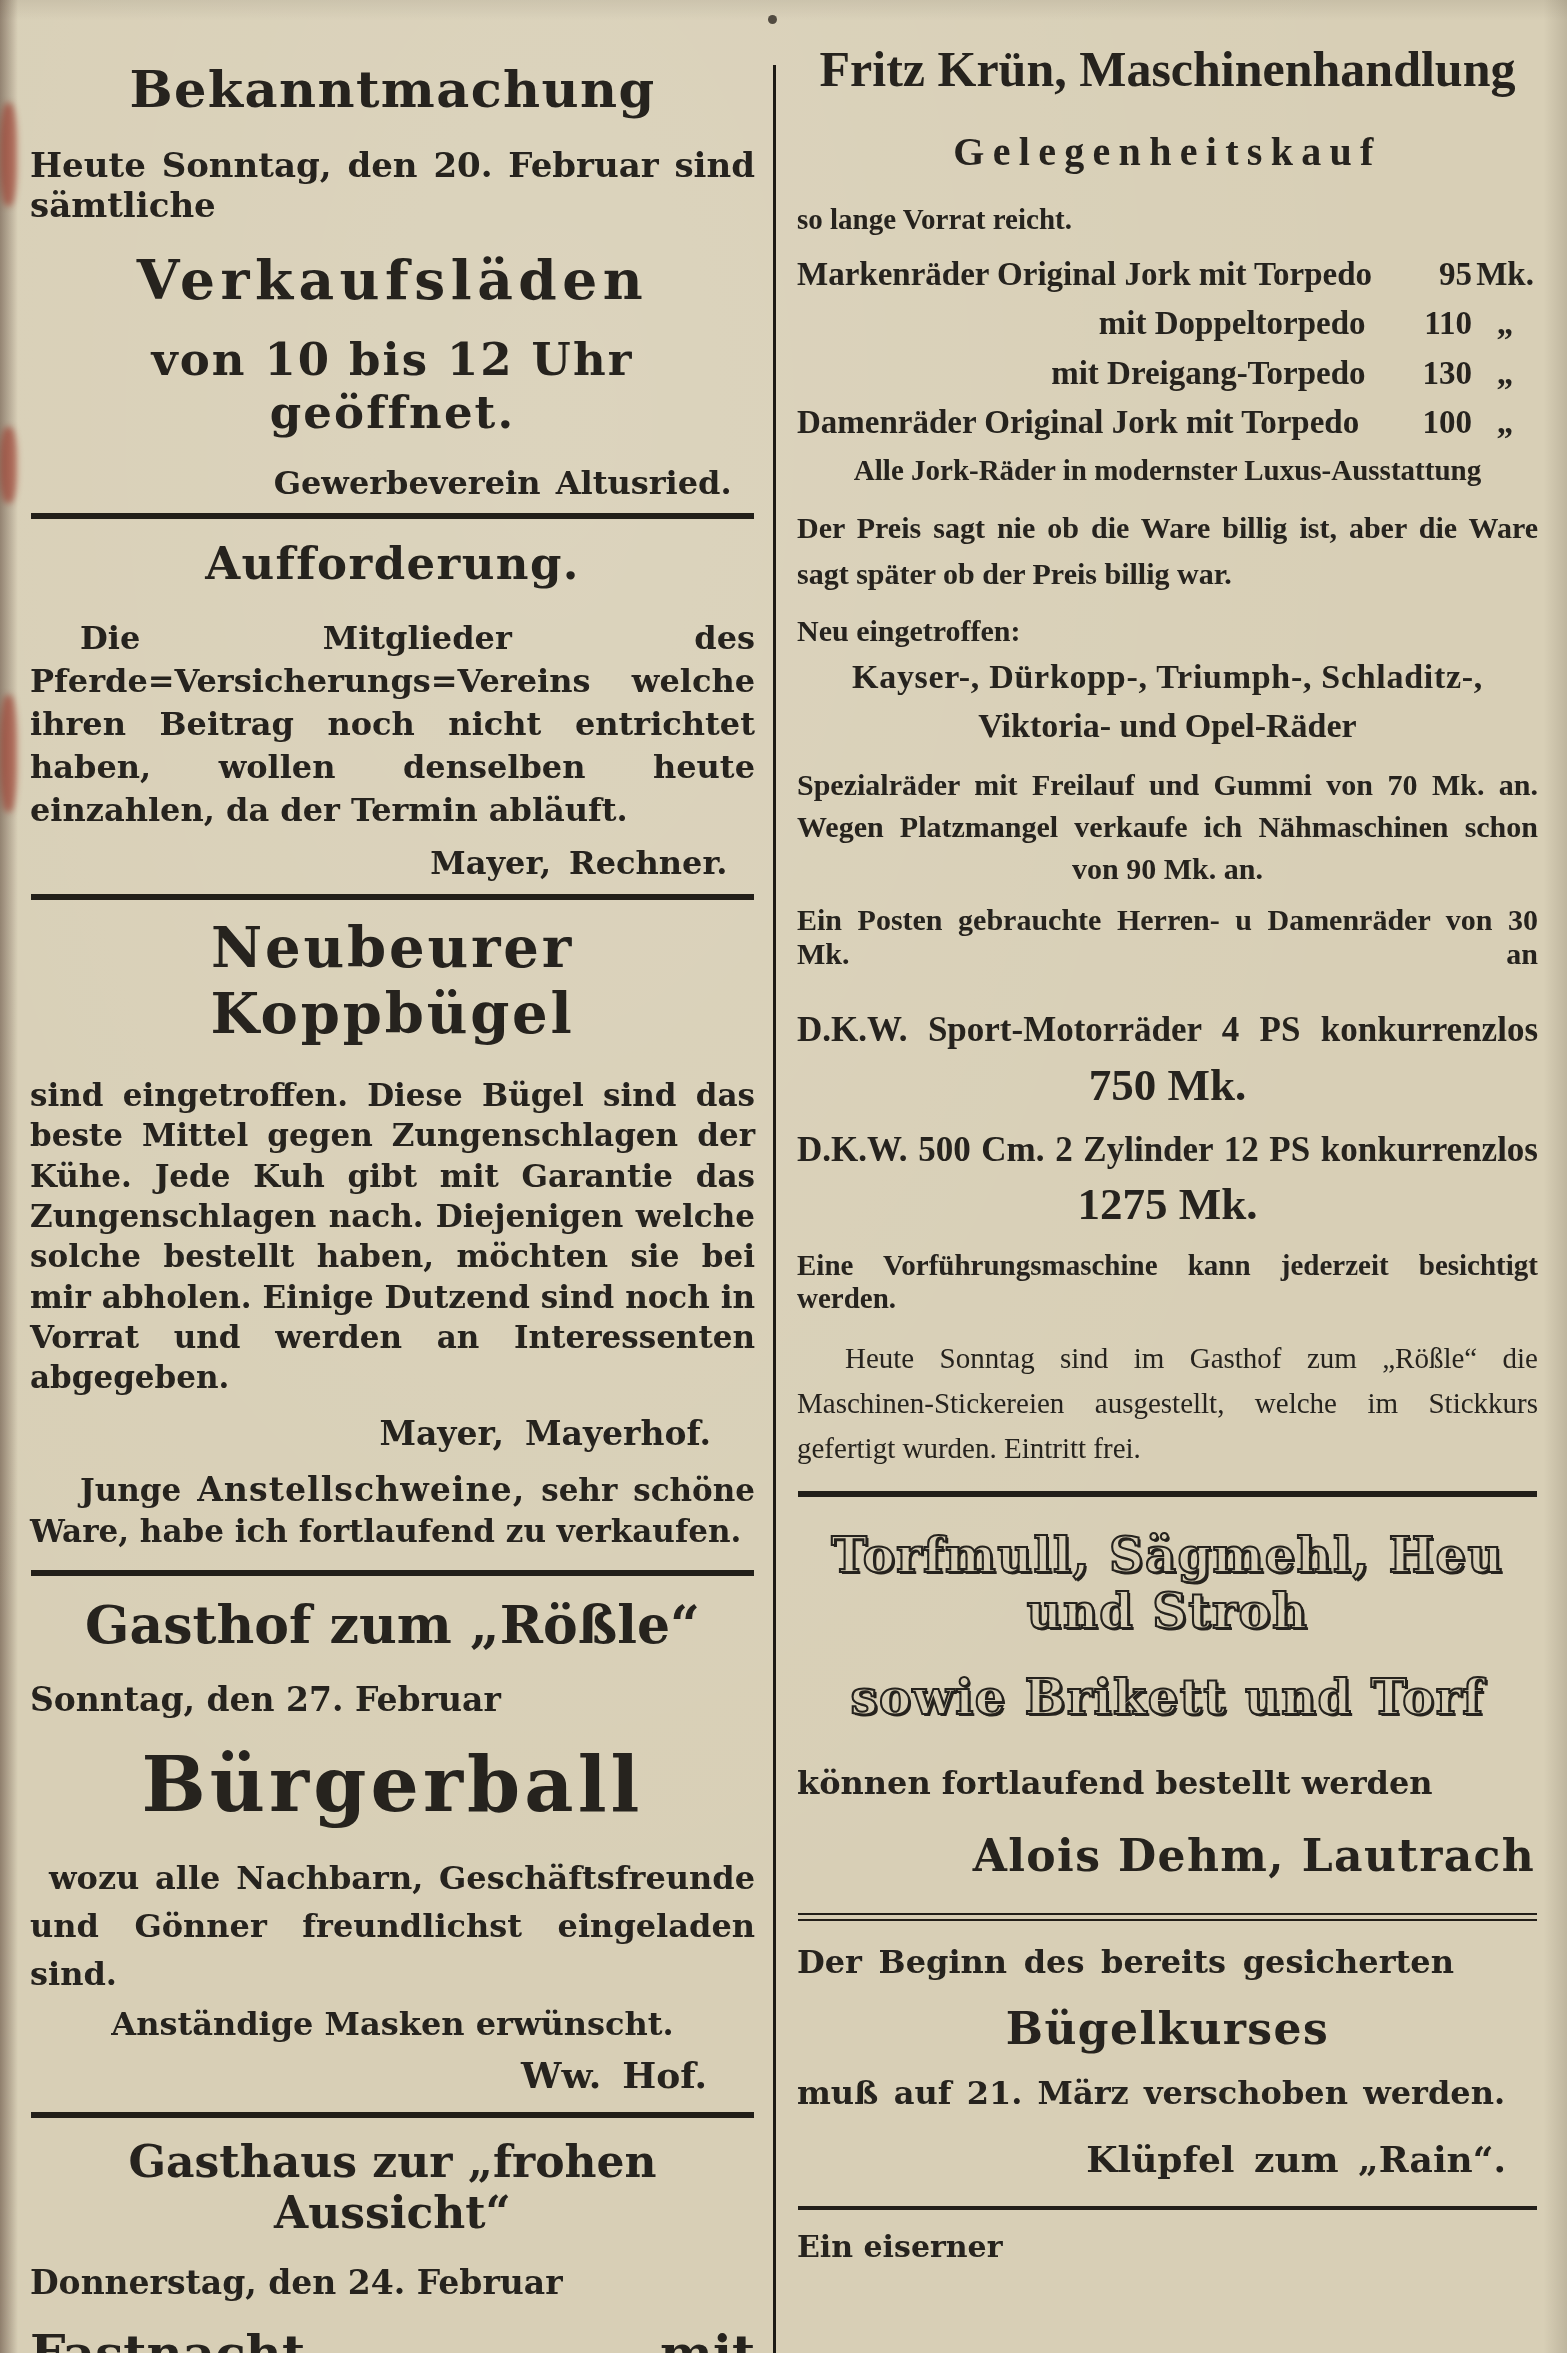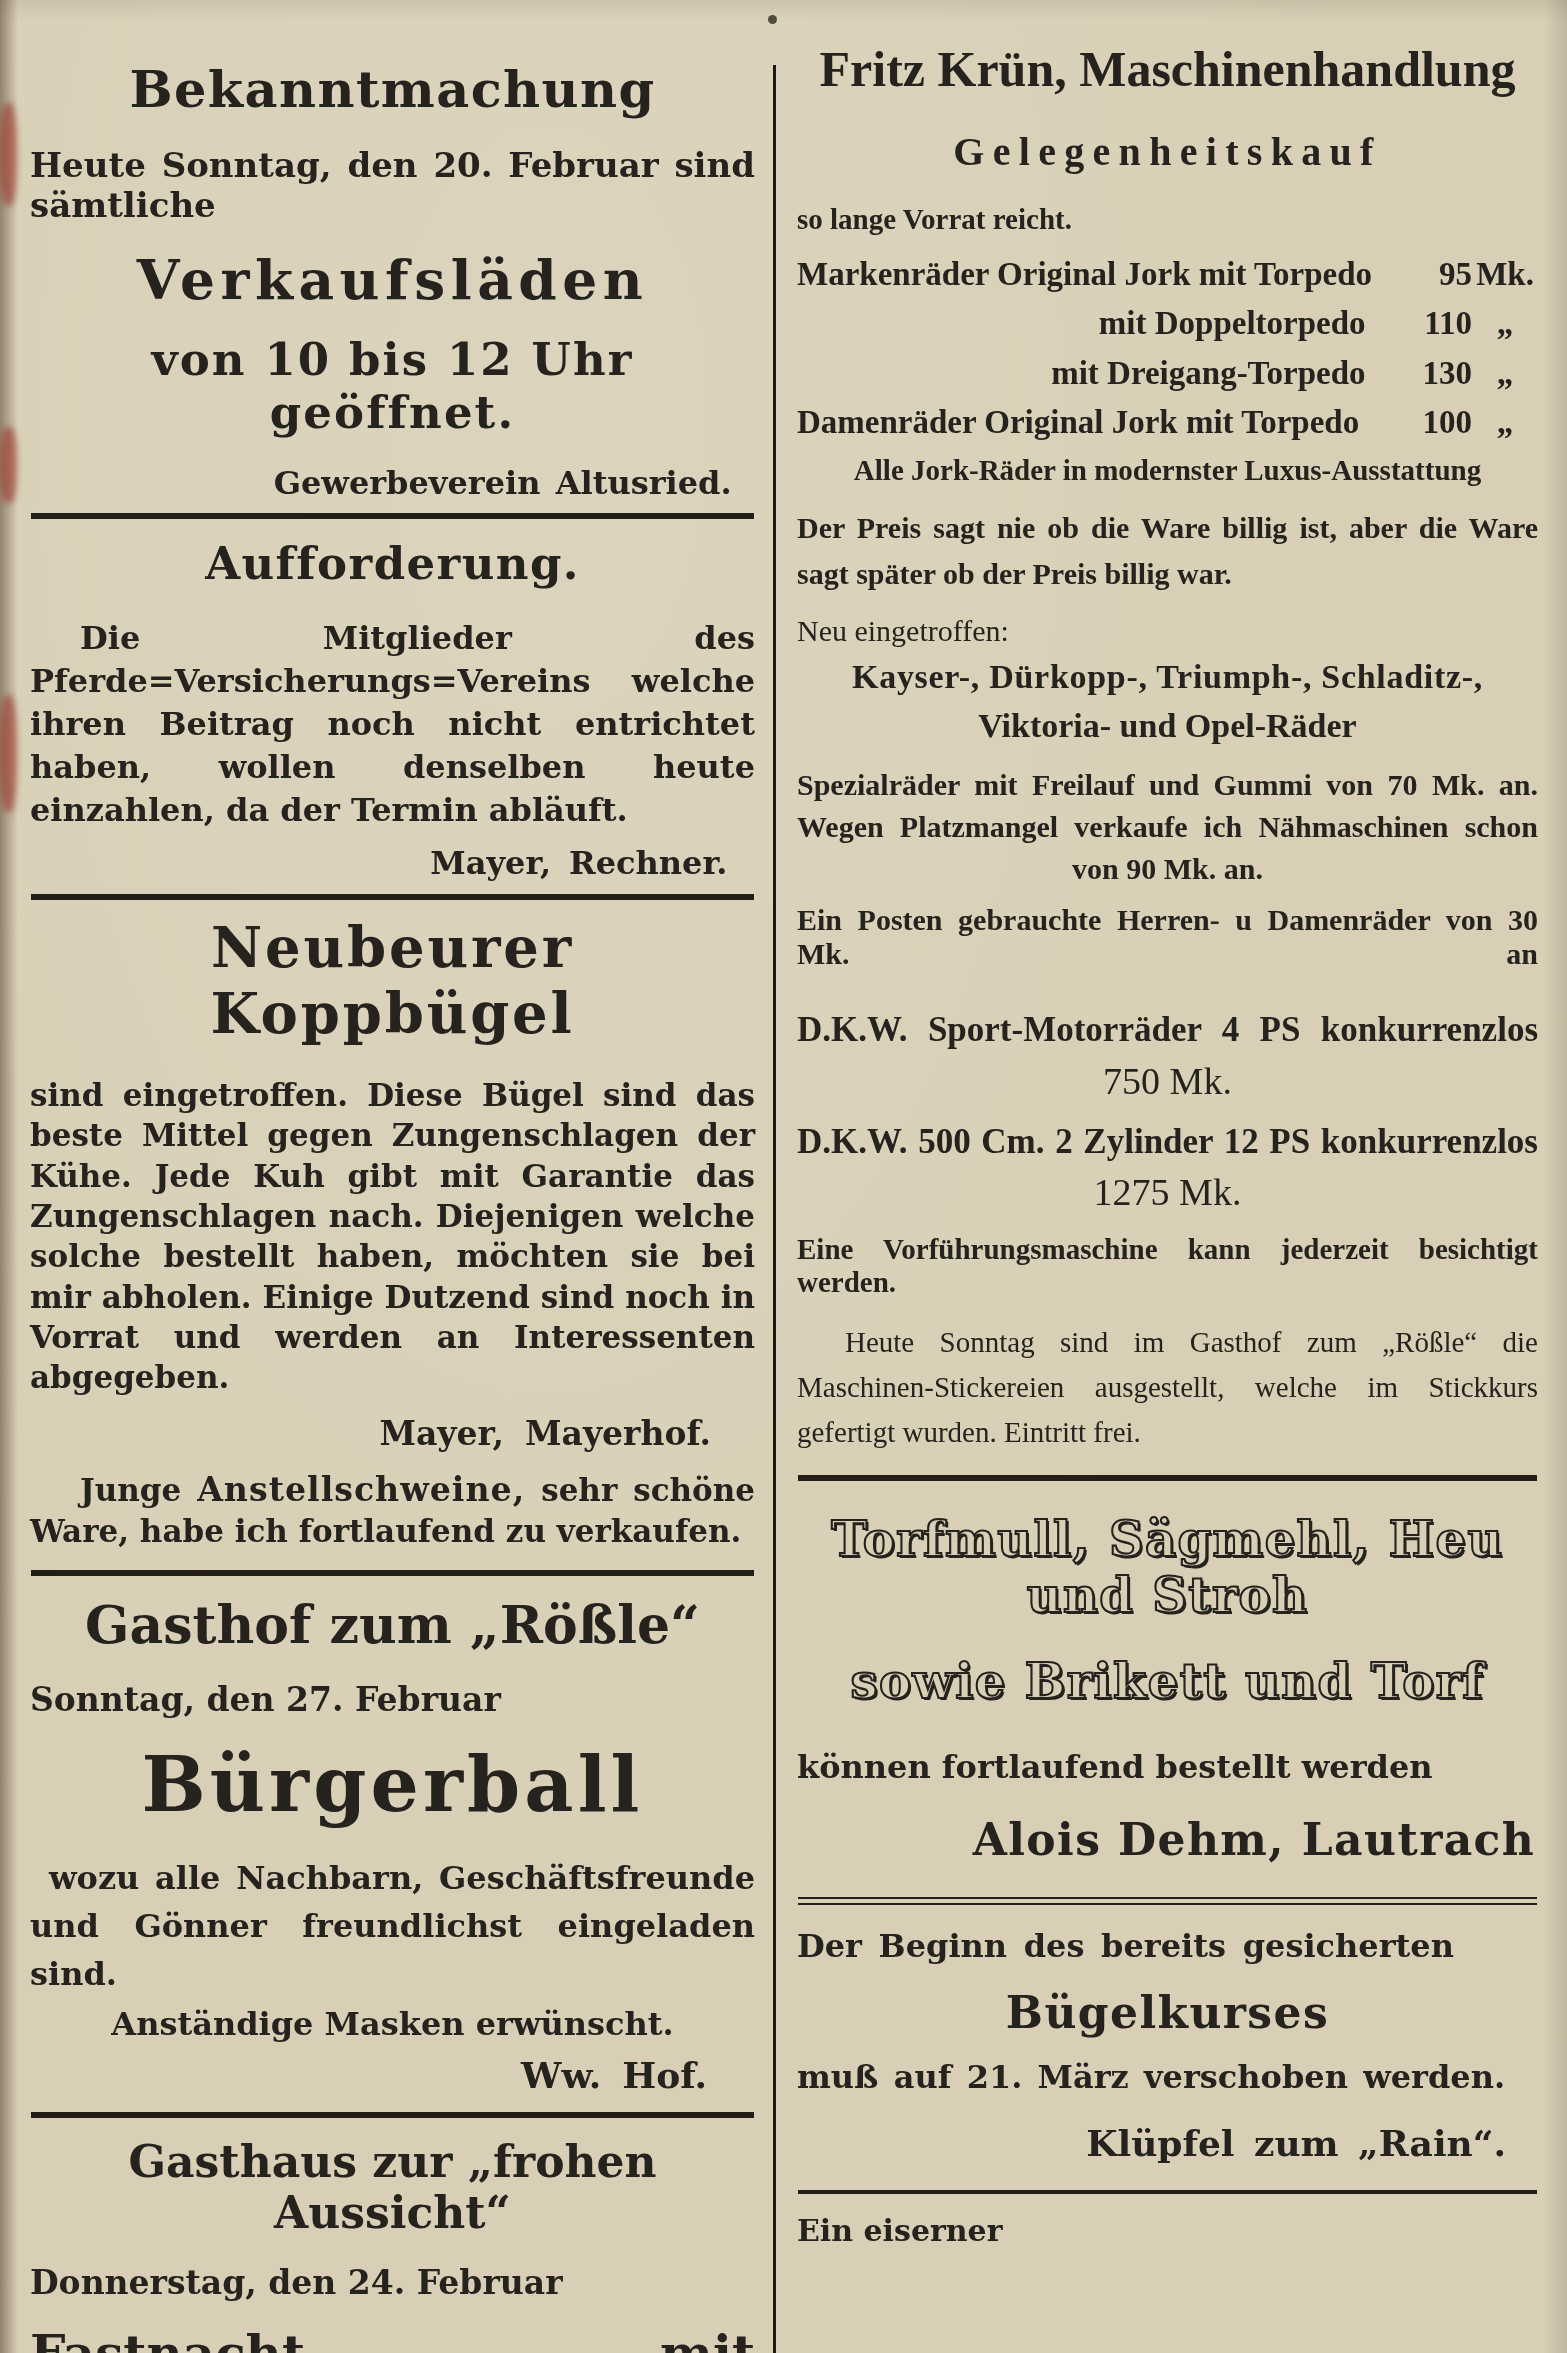--- a/index.html
+++ b/index.html
@@ -69,29 +69,29 @@
   .s-kru{font-family:"Liberation Serif",serif;font-weight:bold;font-size:40px;letter-spacing:8.3px;margin:0 0 27.5px;}
   .h-kru{font-family:"Liberation Serif",serif;font-weight:bold;font-size:33px;margin:0 0 22px;word-spacing:4.1px;}
   .v-kru{font-family:"Liberation Serif",serif;font-weight:bold;font-size:29px;margin:0 0 20.6px;}
   .price-row{display:flex;align-items:baseline;font-family:"Liberation Serif",serif;font-weight:bold;font-size:33px;margin:0 0 12.4px;}
   .pl{flex:1;}
   .pl.right{text-align:right;padding-right:23.4px;}
   .pp{width:83px;text-align:right;}
   .pu{width:66px;text-align:center;}
   .luxus{font-family:"Liberation Serif",serif;font-weight:bold;font-size:29px;margin:12.4px 0 18px;}
   .preis{font-family:"Liberation Serif",serif;font-weight:bold;font-size:30px;line-height:1.55;margin:0 0 16.5px;}
-  .neu{font-family:"Liberation Serif",serif;font-weight:normal;font-size:30px;margin:0 0 9.6px;}
+  .neu{font-family:"Liberation Serif",serif;font-weight:bold;font-size:30px;margin:0 0 9.6px;}
   .br1{font-family:"Liberation Serif",serif;font-weight:bold;font-size:34px;margin:0 0 11px;letter-spacing:0.7px;}
   .br2{font-family:"Liberation Serif",serif;font-weight:bold;font-size:34px;margin:0 0 23.4px;}
   .spez{font-family:Liberation Serif, serif;font-weight:bold;font-size:30px;margin:0 0 8px;}
   .naeh1{font-family:"Liberation Serif",serif;font-weight:bold;font-size:30px;margin:0 0 8.3px;}
   .naeh2{font-family:"Liberation Serif",serif;font-weight:bold;font-size:30px;margin:0 0 17px;}
   .post{font-family:"Liberation Serif",serif;font-weight:bold;font-size:30px;margin:0 0 39px;}
   .dkwa{font-family:"Liberation Serif",serif;font-weight:bold;font-size:35px;margin:0 0 8.3px;}
-  .dkwb{font-family:"Liberation Serif",serif;font-weight:normal;font-size:38px;margin:0 0 19px;}
+  .dkwb{font-family:"Liberation Serif",serif;font-weight:bold;font-size:45px;margin:0 0 19px;}
   .vorf{font-family:"Liberation Serif",serif;font-weight:bold;font-size:29px;margin:0 0 20.6px;}
   .stick{font-family:"Liberation Serif",serif;font-weight:normal;font-size:29px;line-height:1.55;text-indent:48px;margin:0 0 20.6px;}
 
   .t-tor{font-size:48px;margin:30px 0 30px;letter-spacing:1.4px;}
   .t-tor2{font-size:48px;margin:0 0 39px;letter-spacing:1.4px;}
   .b-tor{font-size:32px;margin:0 0 27.5px;}
   .sig-tor{font-size:44px;margin:0 2.8px 32px 0;letter-spacing:1.4px;}
 
   .i-bue{font-size:32px;margin:22px 0 22px;word-spacing:5.5px;}
   .t-bue{font-size:44px;margin:0 0 20px;letter-spacing:1.4px;}

